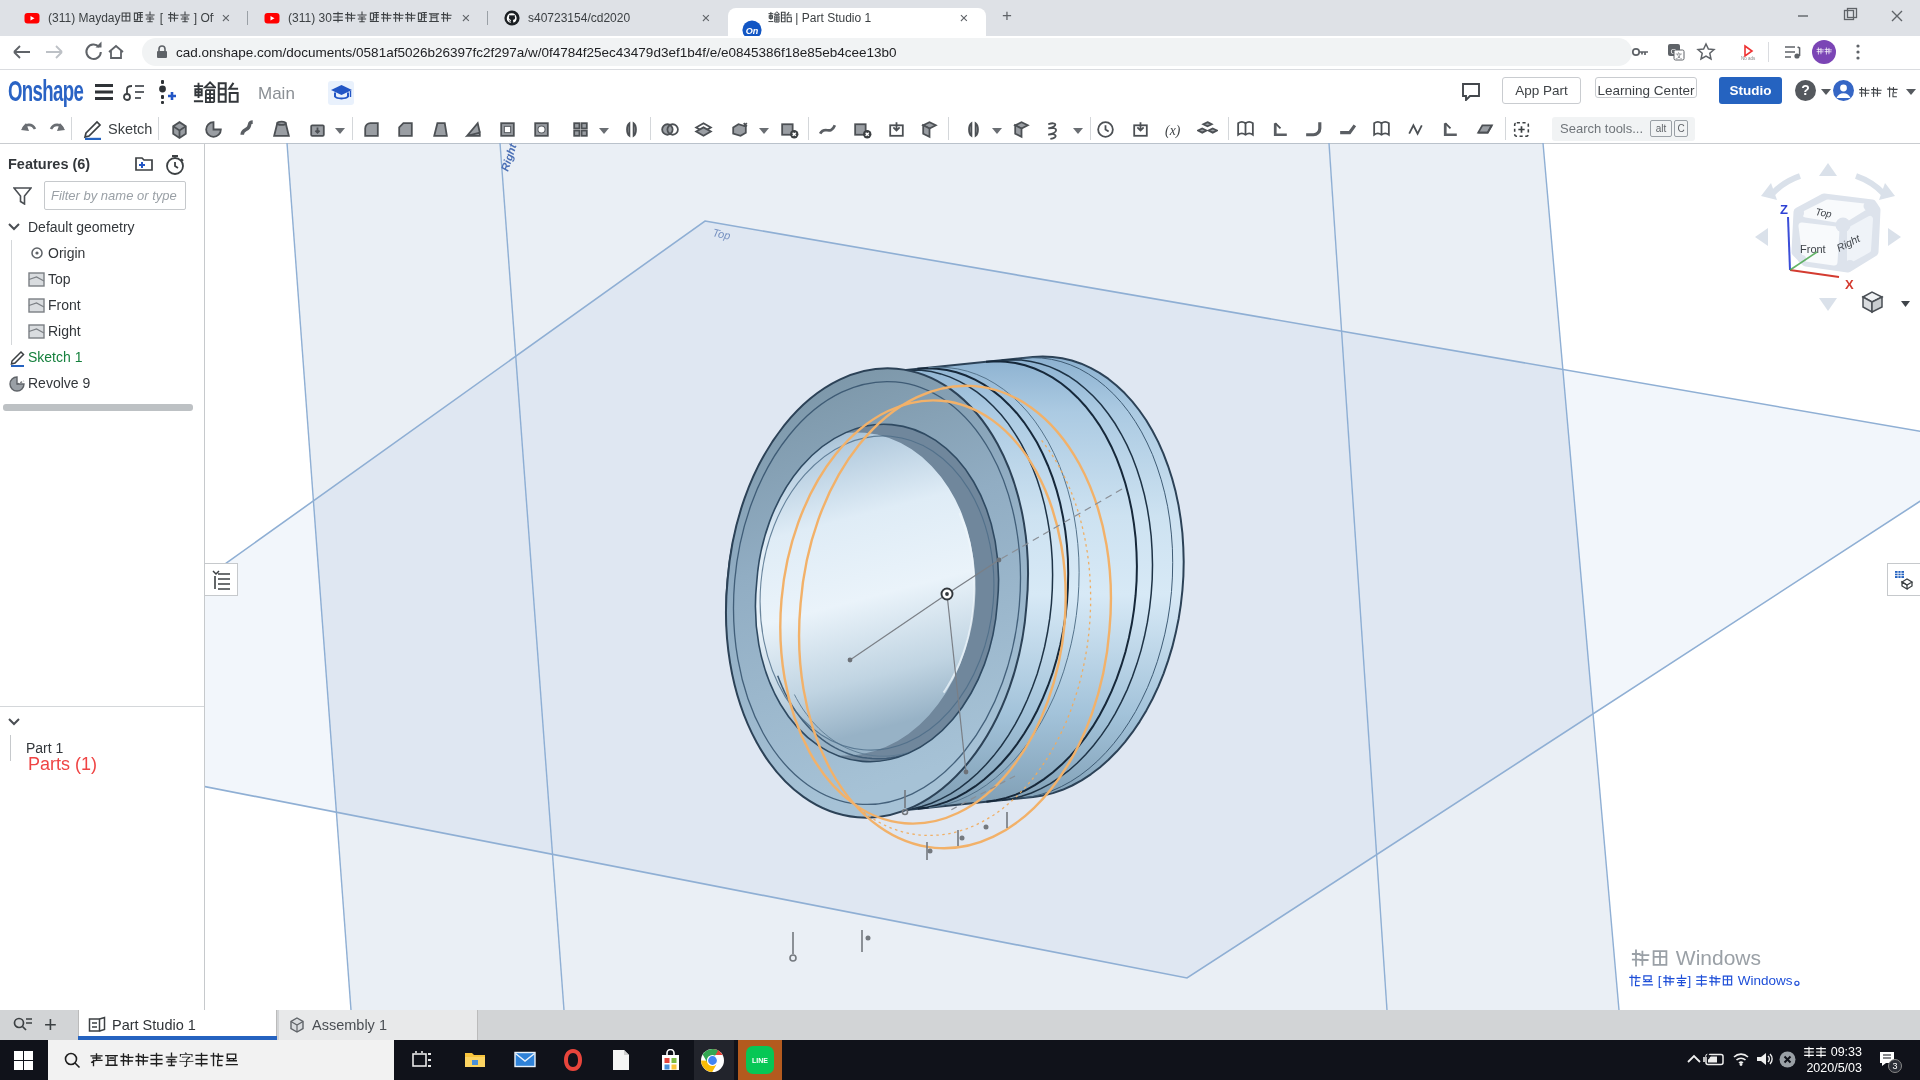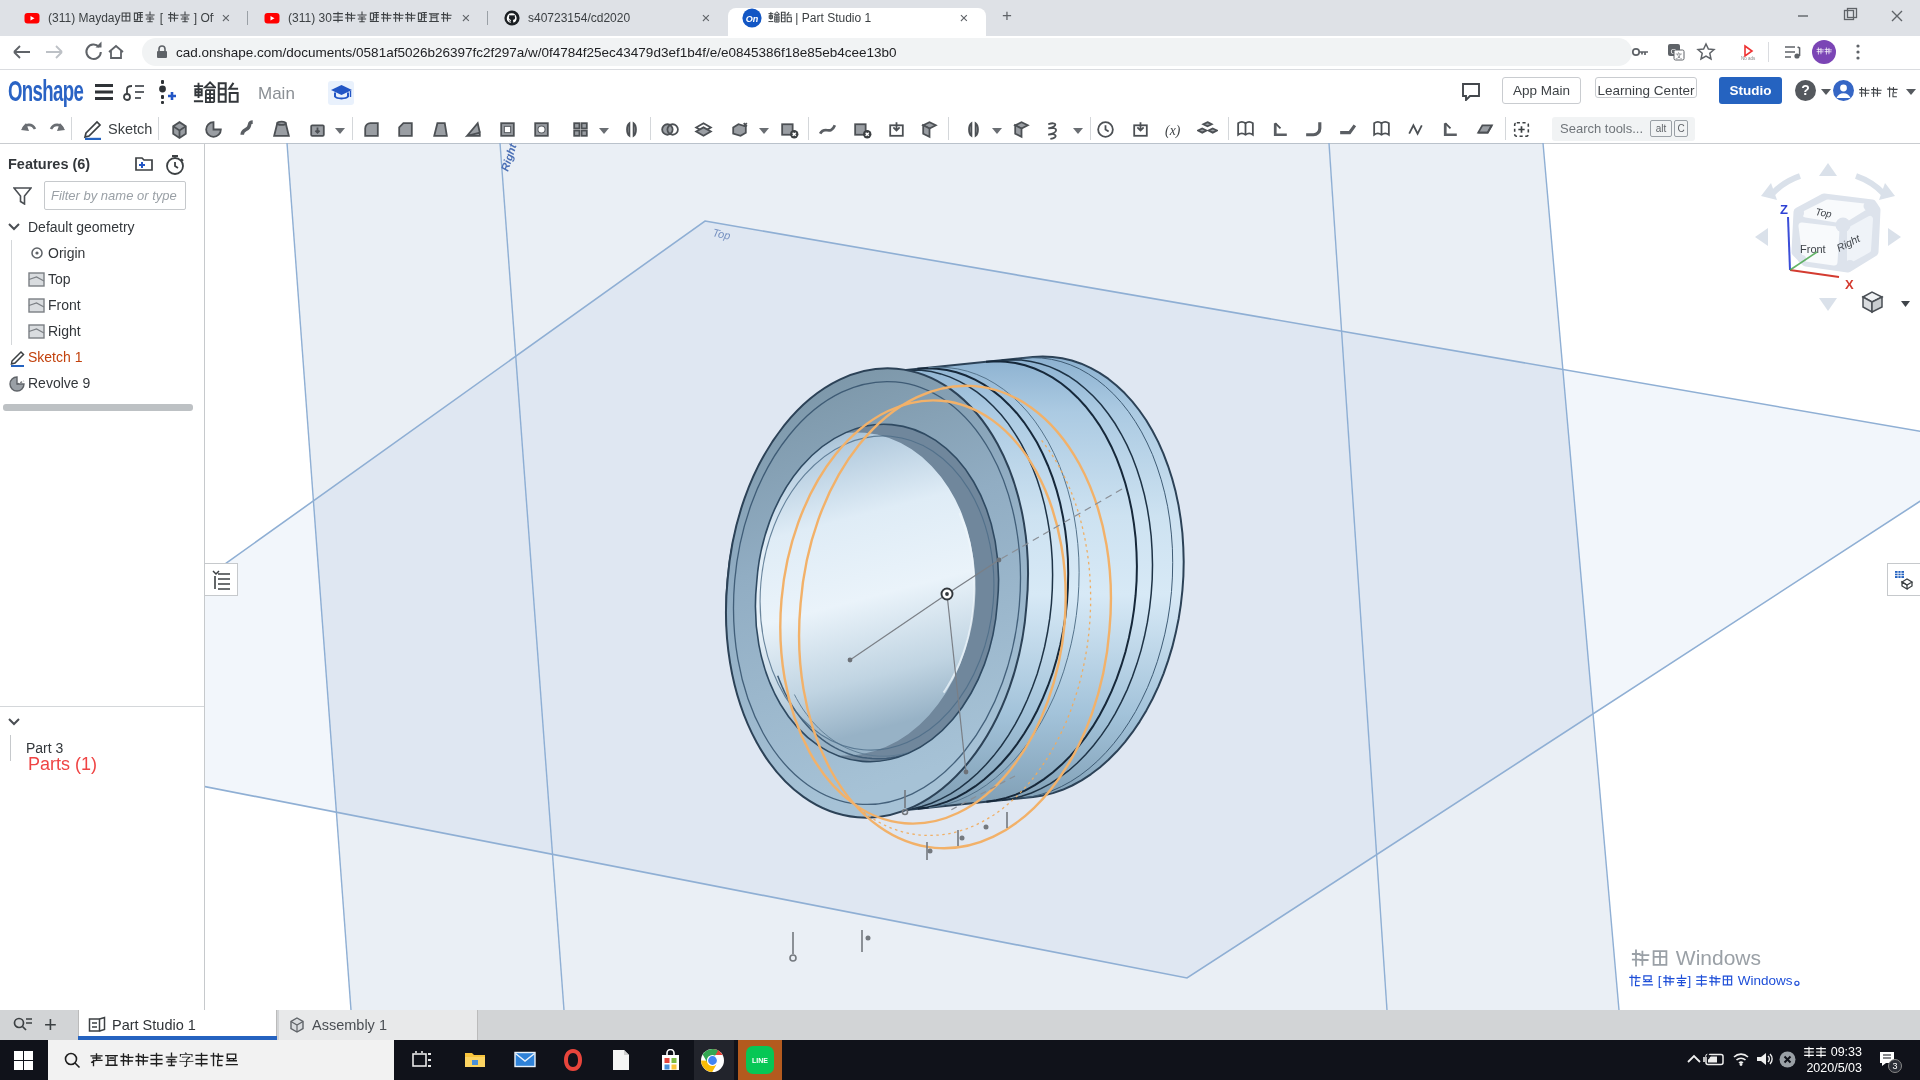--- a/index.html
+++ b/index.html
@@ -96,21 +96,21 @@
     </svg> (</div>
 <div class="abs" style="left:458px;top:10px;width:16px;height:16px;color:#5f6368;font-size:15px;line-height:15px;text-align:center">×</div>
 <div class="abs" style="left:487px;top:11px;width:1px;height:14px;background:#9aa0a6"></div>
 <div class="abs" style="left:504px;top:10px;width:16px;height:16px"><svg width="16" height="16" viewBox="0 0 16 16">
       <circle cx="8" cy="8" r="7.6" fill="#1b1f23"></circle>
       <path d="M8 3.2a4.9 4.9 0 0 0-1.6 9.6c.3 0 .4-.1.4-.3v-1c-1.4.3-1.7-.7-1.7-.7-.2-.6-.5-.7-.5-.7-.5-.3 0-.3 0-.3.5 0 .8.5.8.5.5.8 1.2.6 1.5.4 0-.3.2-.6.3-.7-1.1-.1-2.3-.6-2.3-2.4 0-.5.2-1 .5-1.3 0-.2-.2-.7 0-1.4 0 0 .4-.1 1.4.5a4.7 4.7 0 0 1 2.4 0c1-.6 1.4-.5 1.4-.5.2.7 0 1.2 0 1.4.3.3.5.8.5 1.3 0 1.9-1.2 2.3-2.3 2.4.2.2.4.5.4.9v1.4c0 .2.1.3.4.3A4.9 4.9 0 0 0 8 3.2z" fill="#fff"></path>
     </svg></div>
 <div class="abs" style="left:528px;top:11px;width:166px;height:15px;overflow:hidden;white-space:nowrap;font-size:12px;color:#3c4043">s40723154/cd2020</div>
 <div class="abs" style="left:698px;top:10px;width:16px;height:16px;color:#5f6368;font-size:15px;line-height:15px;text-align:center">×</div>
 <div class="abs" style="left:728px;top:8px;width:258px;height:28px;background:#fff;border-radius:8px 8px 0 0"></div>
-<div class="abs" style="left:744px;top:10px;width:16px;height:16px"><svg width="20" height="20" style="margin:-2px 0 0 -2px" viewBox="0 0 20 20">
+<div class="abs" style="left:744px;top:22px;width:16px;height:16px"><svg width="20" height="20" style="margin:-2px 0 0 -2px" viewBox="0 0 20 20">
       <circle cx="10" cy="10" r="9.6" fill="#1256c4"></circle>
       <text x="10" y="13.5" font-size="9" fill="#fff" text-anchor="middle" font-weight="bold" font-style="italic">On</text>
     </svg></div>
 <div class="abs" style="left:768px;top:11px;width:184px;height:15px;overflow:hidden;white-space:nowrap;font-size:12px;color:#3c4043"><svg width="12" height="12" style="vertical-align:-0.12em" aria-hidden="true">
       <use href="#lun" width="12" height="12"></use>
     </svg><svg width="12" height="12" style="vertical-align:-0.12em" aria-hidden="true">
       <use href="#tai" width="12" height="12"></use>
     </svg> | Part Studio 1</div>
 <div class="abs" style="left:956px;top:10px;width:16px;height:16px;color:#5f6368;font-size:15px;line-height:15px;text-align:center">×</div>
 <div class="abs" style="left:1000px;top:9px;width:14px;height:14px;color:#5f6368;font-size:17px;line-height:14px;text-align:center;font-weight:300">+</div>
@@ -193,21 +193,21 @@
 <div class="abs" style="left:258px;top:84px;font-size:17px;color:#8a8f94">Main</div>
 <div class="abs" style="left:328px;top:81px;width:26px;height:24px;background:#e9f1fc;border-radius:3px"></div>
 <svg class="abs" style="left:331px;top:84px" width="21" height="18" viewBox="0 0 21 18">
     <path d="M10.5 1 0 6l10.5 5L21 6z" fill="#2356c5"></path>
     <path d="M4 8.5v4c2 2.5 11 2.5 13 0v-4" fill="none" stroke="#2356c5" stroke-width="2"></path>
     <path d="M19.5 7v6" stroke="#2356c5" stroke-width="1.4"></path>
   </svg>
 <svg class="abs" style="left:1461px;top:82px" width="20" height="19" viewBox="0 0 20 19">
     <path d="M2 2h16v12H9l-4 4v-4H2z" fill="none" stroke="#43474c" stroke-width="1.9"></path>
   </svg>
-<div class="abs" style="left:1502px;top:77px;width:79px;height:27px;border:1px solid #c9ccd0;border-radius:3px;font-size:13.5px;color:#3e4246;text-align:center;line-height:25px">App Main</div>
+<div class="abs" style="left:1502px;top:77px;width:79px;height:27px;border:1px solid #c9ccd0;border-radius:3px;font-size:13.5px;color:#3e4246;text-align:center;line-height:25px">App Part</div>
 <div class="abs" style="left:1595px;top:77px;width:102px;height:21px;border:1px solid #c9ccd0;border-radius:3px;font-size:13.5px;color:#3e4246;text-align:center;line-height:25px">Learning Center</div>
 <div class="abs" style="left:1719px;top:77px;width:63px;height:27px;background:#2563c0;border-radius:3px;font-size:13.5px;color:#fff;text-align:center;line-height:27px;font-weight:bold">Studio</div>
 <div class="abs" style="left:1795px;top:80px;width:21px;height:21px;border-radius:50%;background:#55595e;color:#fff;font-size:14px;text-align:center;line-height:21px;font-weight:bold">?</div>
 <div style="position:absolute;left:1821px;top:89px;width:0;height:0;border-left:5px solid transparent;border-right:5px solid transparent;border-top:6px solid #55595e"></div>
 <svg class="abs" style="left:1833px;top:80px" width="21" height="21" viewBox="0 0 21 21">
     <circle cx="10.5" cy="10.5" r="10.5" fill="#3566c5"></circle>
     <circle cx="10.5" cy="8" r="3.4" fill="#fff"></circle>
     <path d="M3.5 18a7.5 7.5 0 0 1 14 0" fill="#fff"></path>
   </svg>
 <div class="abs" style="left:1858px;top:84px;font-size:13px;color:#3e4246"><svg width="12" height="12" style="vertical-align:-0.12em" aria-hidden="true">
@@ -424,34 +424,34 @@
 <svg class="abs" style="left:28px;top:324px" width="17" height="15" viewBox="0 0 17 15">
     <rect x="1" y="1" width="15" height="13" fill="#d9dcdf" stroke="#7b7f84" stroke-width="1.4"></rect>
     <path d="M1 7.5 8.5 5l7.5 4" stroke="#7b7f84" stroke-width="1.2" fill="none"></path>
   </svg>
 <div class="abs" style="left:48px;top:323px;font-size:14px;color:#33373b">Right</div>
 <div class="abs" style="left:11px;top:240px;width:1px;height:105px;background:#d4d7da"></div>
 <svg class="abs" style="left:9px;top:349px" width="18" height="18" viewBox="0 0 18 18">
     <path d="M3 12 12 3l2.5 2.5L6 14l-3.5 1z" fill="none" stroke="#3c4043" stroke-width="1.5"></path>
     <path d="M2 17h13" stroke="#2563c0" stroke-width="2"></path>
   </svg>
-<div class="abs" style="left:28px;top:349px;font-size:14px;color:#c2410c">Sketch 1</div>
+<div class="abs" style="left:28px;top:349px;font-size:14px;color:#15803d">Sketch 1</div>
 <svg class="abs" style="left:8px;top:375px" width="18" height="18" viewBox="0 0 18 18">
     <path d="M9 2a7 7 0 1 0 7 7l-7 0z" fill="#9aa0a6" stroke="#5f6368" stroke-width="1.4"></path>
     <path d="M9 9l7-3" stroke="#5f6368" stroke-width="1.2" stroke-dasharray="2 1.6"></path>
   </svg>
 <div class="abs" style="left:28px;top:375px;font-size:14px;color:#33373b">Revolve 9</div>
 <div class="abs" style="left:3px;top:404px;width:190px;height:7px;background:#bdc1c4;border-radius:3px"></div>
 <div class="abs" style="left:0;top:706px;width:204px;height:1px;background:#d4d7da"></div>
 <svg class="abs" style="left:8px;top:718px" width="12" height="8" viewBox="0 0 12 8">
     <path d="M1 1l5 5 5-5" stroke="#4a4e53" stroke-width="2" fill="none"></path>
   </svg>
 <div class="abs" style="left:28px;top:754px;font-size:18px;color:#ef4444">Parts (1)</div>
 <div class="abs" style="left:10px;top:735px;width:1px;height:26px;background:#c6c9cc"></div>
-<div class="abs" style="left:26px;top:740px;font-size:14px;color:#33373b">Part 3</div>
+<div class="abs" style="left:26px;top:740px;font-size:14px;color:#33373b">Part 1</div>
 <div class="abs" style="left:205px;top:144px;width:1715px;height:866px;background:#fff"></div>
 <svg style="position:absolute;left:205px;top:143px" width="1715" height="867" viewBox="205 143 1715 867">
     <defs>
       <linearGradient id="tubeG" x1="0" y1="0" x2="0" y2="1">
         <stop offset="0" stop-color="#8cb1d0"></stop>
         <stop offset="0.12" stop-color="#abcae2"></stop>
         <stop offset="0.35" stop-color="#cde2f1"></stop>
         <stop offset="0.52" stop-color="#d7e9f6"></stop>
         <stop offset="0.78" stop-color="#a3c3da"></stop>
         <stop offset="1" stop-color="#7d9cb2"></stop>

